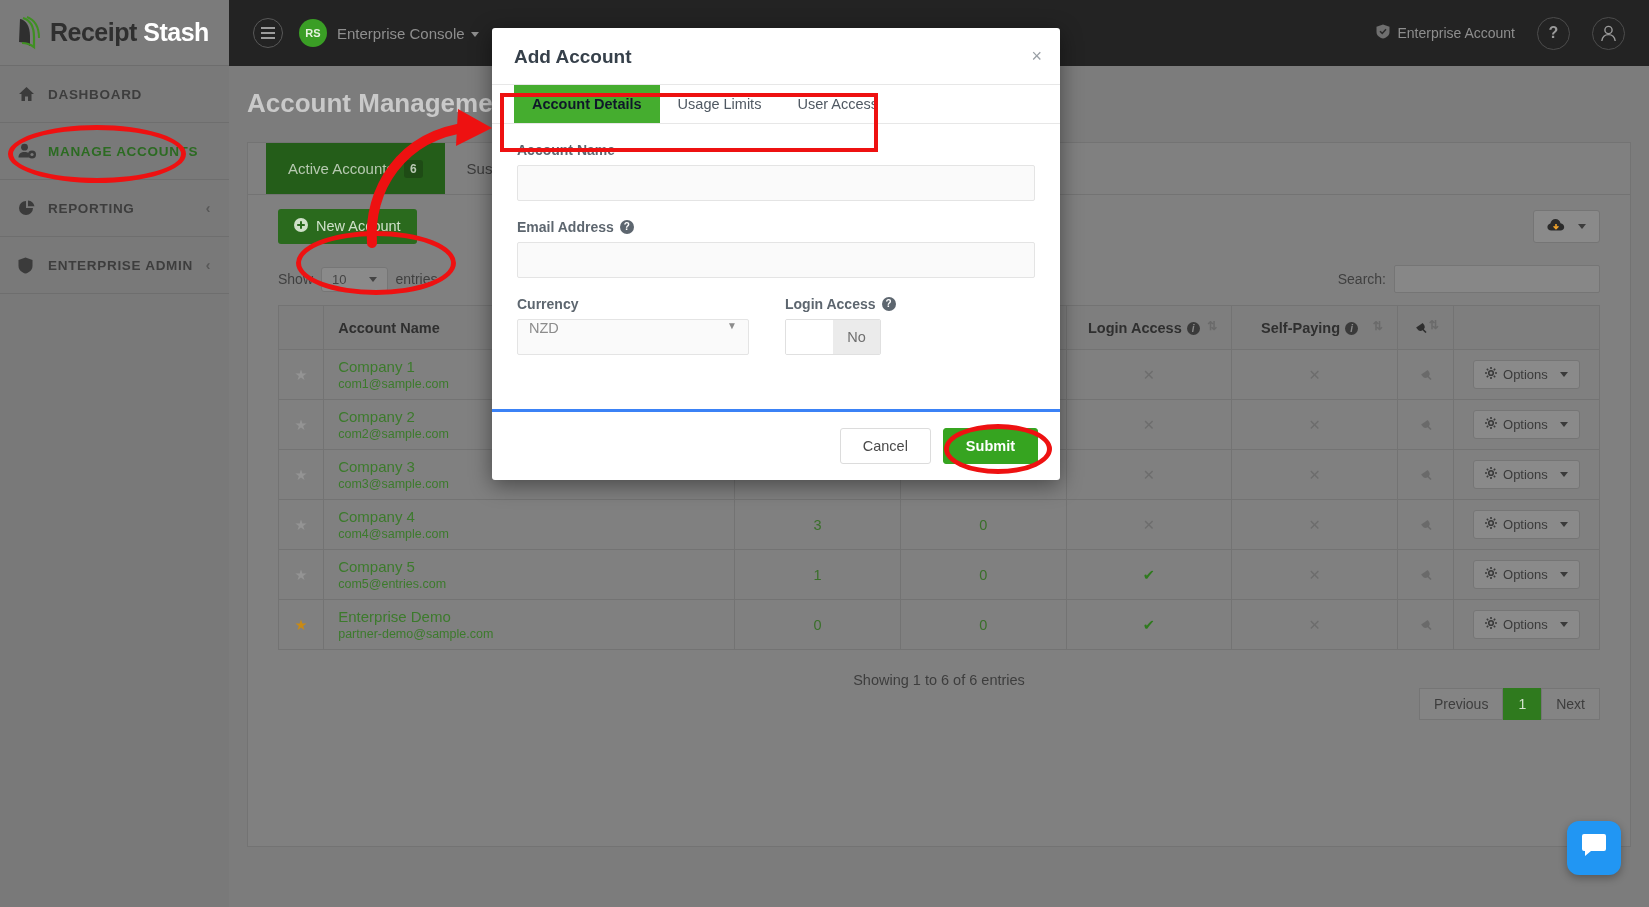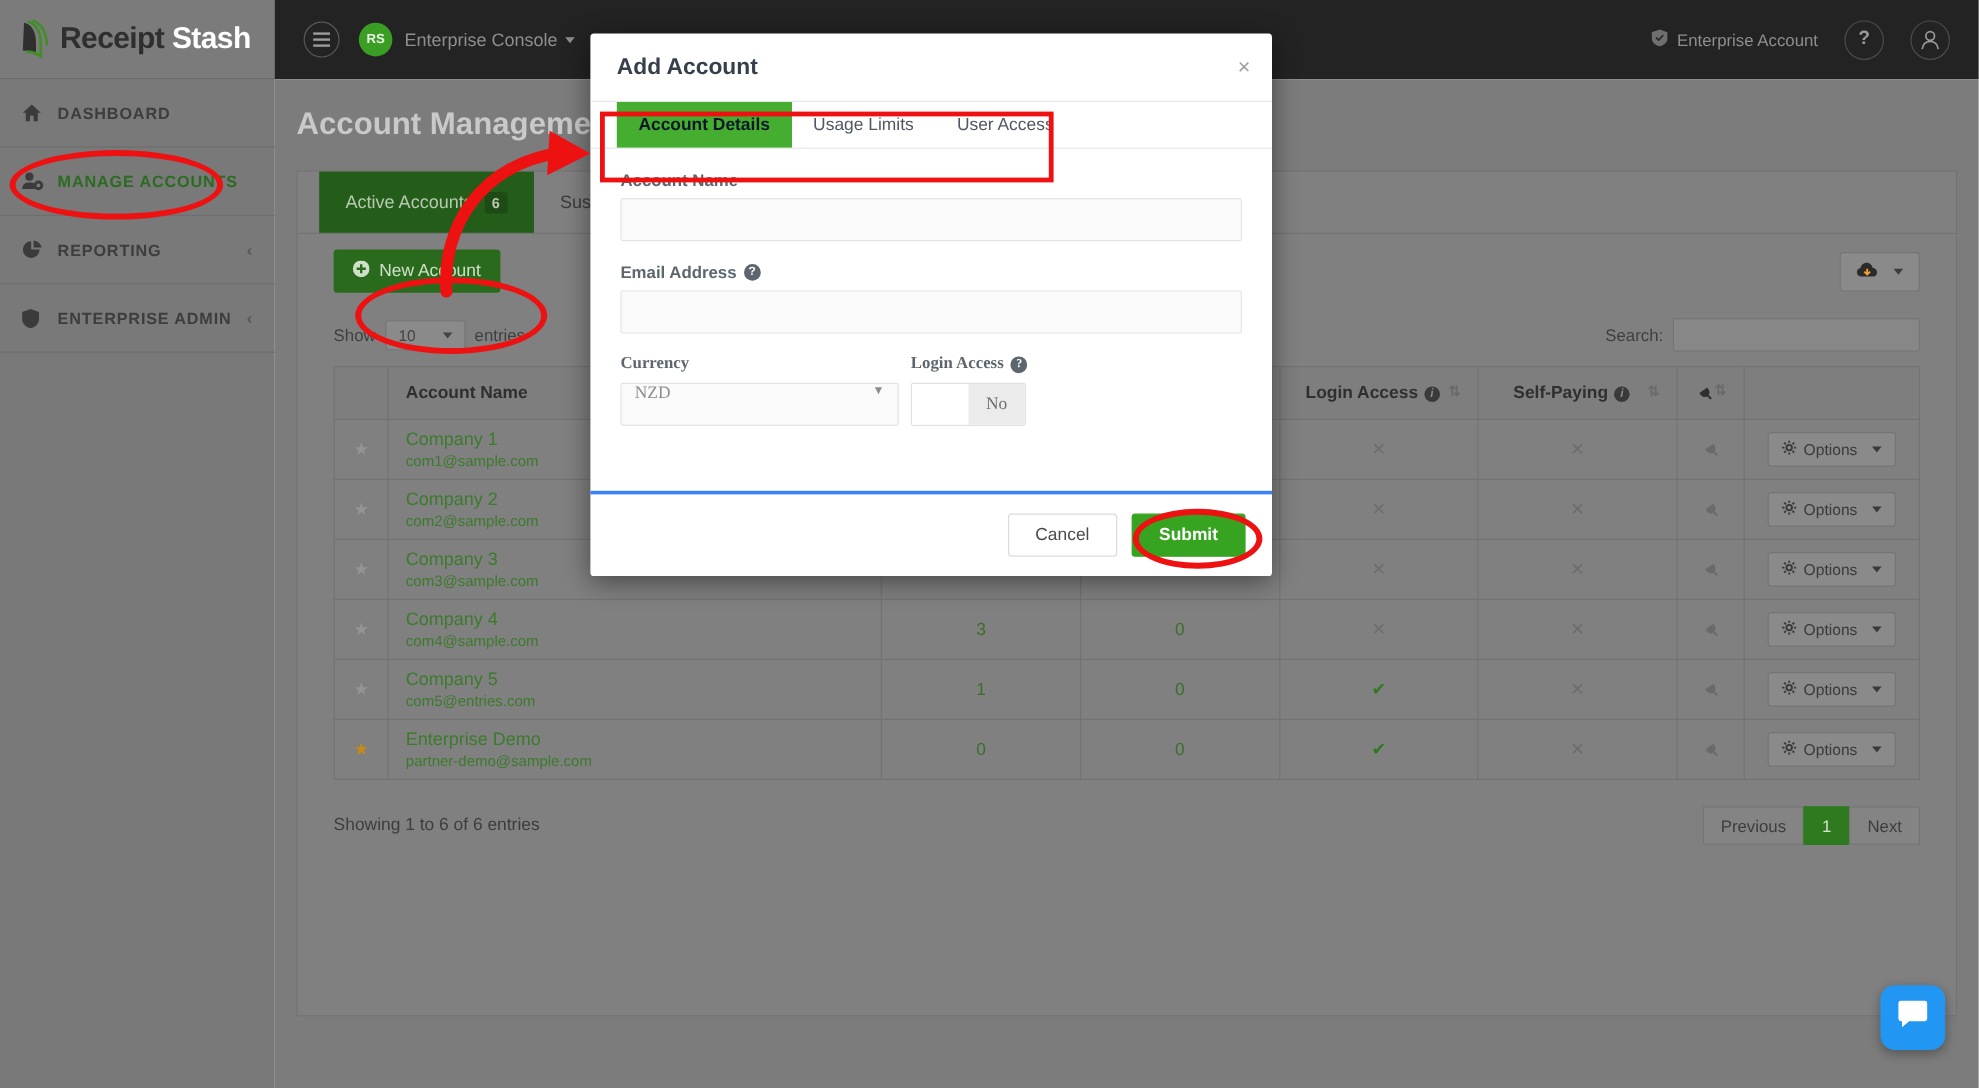--- a/index.html
+++ b/index.html
@@ -124,21 +124,21 @@
   td.num { text-align: center; color: #3a6f2a; }
   td.mark { text-align:center; color:#6d6d6d; font-size: 16px; }
   td.mark.yes { color: #2f7a1e; }
   td.plug { text-align:center; color:#6a6a6a; font-size: 15px; }
   td.opt { width: 118px; text-align: center; }
   .btn-opt {
     background: #8a8a8a; border: 1px solid #757575; border-radius: 3px;
     padding: 6px 11px; font-size: 13px; color:#3a3a3a; display:inline-flex; align-items:center; gap:6px;
   }
 
-  .tablefoot { display:flex; align-items:center; padding: 22px 30px 0; font-size: 14.5px; color:#3d3d3d; }
+  .tablefoot { display:flex; align-items:center; padding: 22px 30px 0; font-size: 14.5px; color:#3d3d3d;flex-direction:column; }
   .pager { margin-left:auto; display:flex; }
   .pg { padding: 7px 14px; border:1px solid #757575; font-size:14px; color:#3d3d3d; background:#848484; }
   .pg.cur { background:#2f7a1e; color:#d4e3ce; border-color:#2f7a1e; }
 
   
   .modal {
     position:absolute; left: 492px; top: 28px; width: 568px; height: 452px;
     background: #ffffff; box-shadow: 0 5px 22px rgba(0,0,0,.45); border-radius: 3px;
   }
   .modal-head { padding: 18px 22px 16px; border-bottom: 1px solid #e7e7e7; position: relative; }
@@ -150,21 +150,21 @@
   .mbody { padding: 18px 25px 0; }
   .fld-label { font-size: 14px; font-weight: bold; color: #5d666f; margin-bottom: 7px; display:flex; align-items:center; gap:6px;}
   .q-i {
     display:inline-block; width: 14px; height: 14px; border-radius:50%;
     background:#5d666f; color:#fff; font-size:10px; font-weight:bold; text-align:center; line-height:14px;
   }
   .fld-input {
     width: 100%; height: 36px; background: #fafafa; border: 1px solid #e4e4e4; border-radius: 2px;
     margin-bottom: 18px;
   }
-  .two-col { display:flex; gap: 10px; font-family: Liberation Serif, serif; }
+  .two-col { display:flex; gap: 36px; }
   .col-cur { width: 232px; }
   .fld-select {
     width: 100%; height: 36px; background: #fafafa; border: 1px solid #e4e4e4; border-radius: 2px;
     display:flex; padding: 0 11px; color:#8c8c8c; font-size:14.5px;
   }
   .fld-select .dd { margin-left:auto; color:#8c8c8c; font-size: 10px; }
   .toggle { display:flex; width: 96px; height: 36px; border: 1px solid #e0e0e0; border-radius:2px; overflow:hidden; }
   .toggle .knob { width: 47px; background: #ffffff; }
   .toggle .lbl { flex:1; background: #ebebeb; display:flex; align-items:center; justify-content:center;
                  color:#6f6f6f; font-size:14.5px; }

